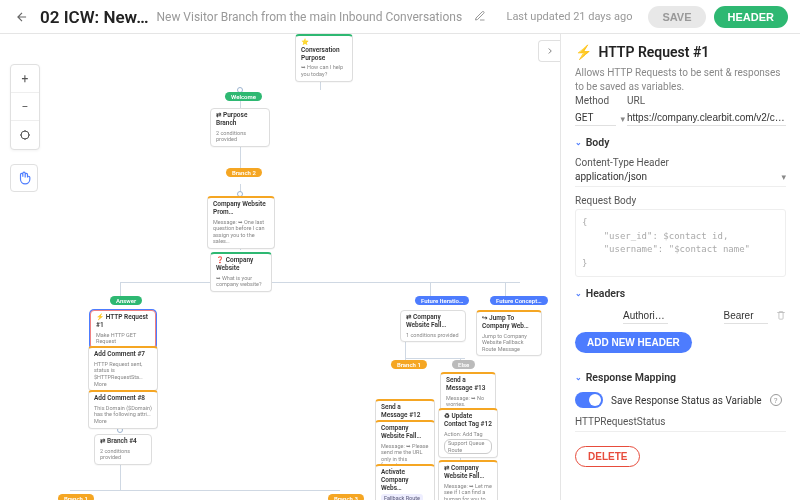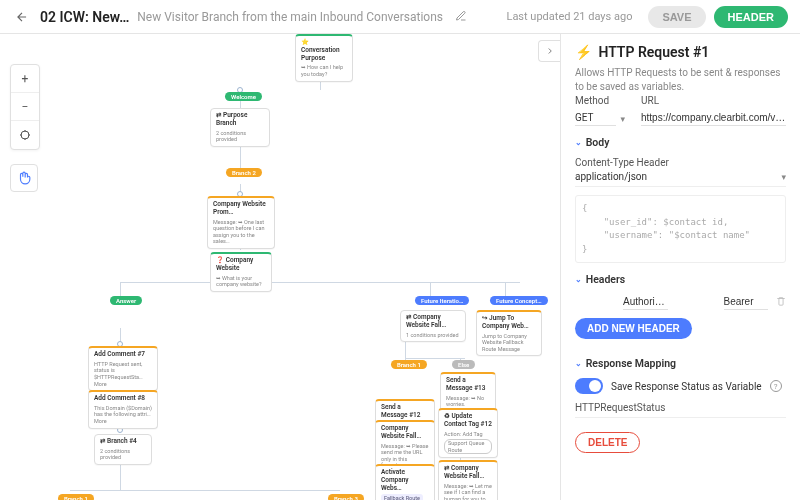--- a/index.html
+++ b/index.html
@@ -2,21 +2,21 @@
 <html><head>
 <meta charset="utf-8">
 <style>
 * { margin: 0; padding: 0; box-sizing: border-box; }
 body { font-family: -apple-system, BlinkMacSystemFont, "Segoe UI", Roboto, sans-serif; font-size: 12px; color: #333; background: #fff; overflow: hidden; }
 .app { display: flex; flex-direction: column; height: 500px; width: 800px; }
 
 
 .topbar { display: flex; align-items: center; height: 34px; padding: 0 12px; border-bottom: 1px solid #e5e5e5; gap: 8px; background: #fff; flex-shrink: 0; }
 .back-btn { width: 20px; height: 20px; display: flex; align-items: center; justify-content: center; cursor: pointer; color: #666; }
-.crumb-main { font-weight: 600; font-size: 14px; color: #222; white-space: nowrap; }
+.crumb-main { font-weight: 600; font-size: 17px; color: #222; white-space: nowrap; }
 .crumb-sub { font-size: 12px; color: #999; white-space: nowrap; overflow: hidden; text-overflow: ellipsis; }
 .edit-icon { width: 14px; height: 14px; color: #999; cursor: pointer; margin-left: 4px; }
 .topbar-spacer { flex: 1; }
 .last-updated { font-size: 11px; color: #999; margin-right: 8px; }
 .btn-save { background: #e8e8e8; color: #999; border: none; border-radius: 14px; padding: 5px 14px; font-size: 11px; font-weight: 600; cursor: not-allowed; }
 .btn-publish { background: #2eb872; color: #fff; border: none; border-radius: 14px; padding: 5px 14px; font-size: 11px; font-weight: 600; cursor: pointer; }
 
 
 .main { flex: 1; display: flex; overflow: hidden; }
 .canvas-wrap { flex: 1; position: relative; background-image: radial-gradient(circle, #ddd 0.5px, transparent 0.5px); background-size: 10px 10px; overflow: hidden; }
@@ -45,21 +45,21 @@
 .dot { position: absolute; width: 6px; height: 6px; background: #fff; border: 1px solid #9db4d0; border-radius: 50%; transform: translate(-50%,-50%); }
 
 
 .panel { width: 240px; border-left: 1px solid #e5e5e5; background: #fff; overflow-y: auto; padding: 10px 14px 16px; flex-shrink: 0; }
 .panel::-webkit-scrollbar { width: 6px; }
 .panel::-webkit-scrollbar-thumb { background: #d0d0d0; border-radius: 3px; }
 .panel-title { display: flex; align-items: center; gap: 6px; margin-bottom: 6px; }
 .panel-title .icon { color: #f5a623; font-size: 14px; }
 .panel-title h2 { font-size: 14px; font-weight: 600; color: #222; }
 .panel-desc { font-size: 10px; color: #888; line-height: 1.4; margin-bottom: 1px; }
-.field-row { display: flex; gap: 16px; margin-bottom: 10px; }
+.field-row { display: flex; gap: 2px; margin-bottom: 10px; }
 .field-col { flex: 1; display: flex; flex-direction: column; }
 .field-col.small { flex: 0 0 50px; }
 .field-label { font-size: 10px; color: #555; margin-bottom: 4px; }
 .sel { border: none; border-bottom: 1px solid #e0e0e0; background: transparent; padding: 2px 0; font-size: 10px; color: #333; width: 100%; outline: none; }
 .input { border: none; border-bottom: 1px solid #e0e0e0; background: transparent; padding: 2px 0; font-size: 10px; color: #333; width: 100%; outline: none; overflow: hidden; text-overflow: ellipsis; }
 .section-head { display: flex; align-items: center; gap: 4px; font-size: 10.5px; font-weight: 600; margin: 10px 0 8px; cursor: pointer; }
 .section-head .chev { color: #4d7cfe; font-size: 8px; }
 .sub-label { font-size: 10px; color: #555; margin-bottom: 3px; }
 .sub-value { font-size: 10px; color: #333; margin-bottom: 8px; display: flex; align-items: center; justify-content: space-between; border-bottom: 1px solid #eee; padding-bottom: 4px; }
 .req-body-box { border: 1px solid #eee; border-radius: 3px; padding: 6px; font-family: Menlo, monospace; font-size: 9px; color: #aaa; line-height: 1.5; margin-bottom: 8px; white-space: pre-wrap; }
@@ -171,20 +171,24 @@
           <div class="n-body">Message: ➥ One last question before I can assign you to the sales…</div>
         </div>
         <div class="node green" style="left:210px; top:218px; width:62px;">
           <div class="n-title">❓ Company Website</div>
           <div class="n-body">➥ What is your company website?</div>
         </div>
         <span class="pill green" style="left:110px; top:262px;">Answer</span>
         <span class="pill blue" style="left:415px; top:262px;">Future Iteratio…</span>
         <span class="pill blue" style="left:490px; top:262px;">Future Concept…</span>
 
+        <div class="node orange red-outline selected" style="left:90px; top:276px; width:66px;">
+          <div class="n-title">⚡ HTTP Request #1</div>
+          <div class="n-body">Make HTTP GET Request</div>
+        </div>
         <div class="node orange" style="left:88px; top:312px; width:70px;">
           <div class="n-title">Add Comment #7</div>
           <div class="n-body">HTTP Request sent, status is $HTTPRequestSta… More</div>
         </div>
         <div class="node orange" style="left:88px; top:356px; width:70px;">
           <div class="n-title">Add Comment #8</div>
           <div class="n-body">This Domain ($Domain) has the following attri… More</div>
         </div>
         <div class="node" style="left:94px; top:400px; width:58px;">
           <div class="n-title">⇄ Branch #4</div>
@@ -255,20 +259,21 @@
 
       <div class="section-head">
         <span class="chev">⌄</span>
         <span>Body</span>
       </div>
       <div class="sub-label">Content-Type Header</div>
       <div class="sub-value">
         <span>application/json</span>
         <span class="chev-down"></span>
       </div>
+      <div class="sub-label">Request Body</div>
       <div class="req-body-box">{
     "user_id": $contact id,
     "username": "$contact name"
 }</div>
 
       <div class="section-head">
         <span class="chev">⌄</span>
         <span>Headers</span>
       </div>
       <div class="header-row">

